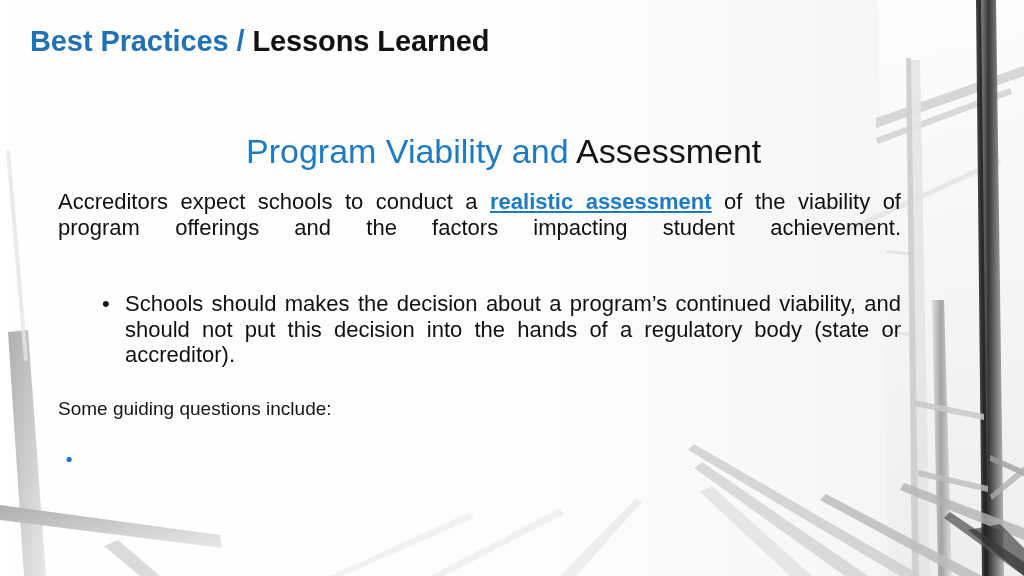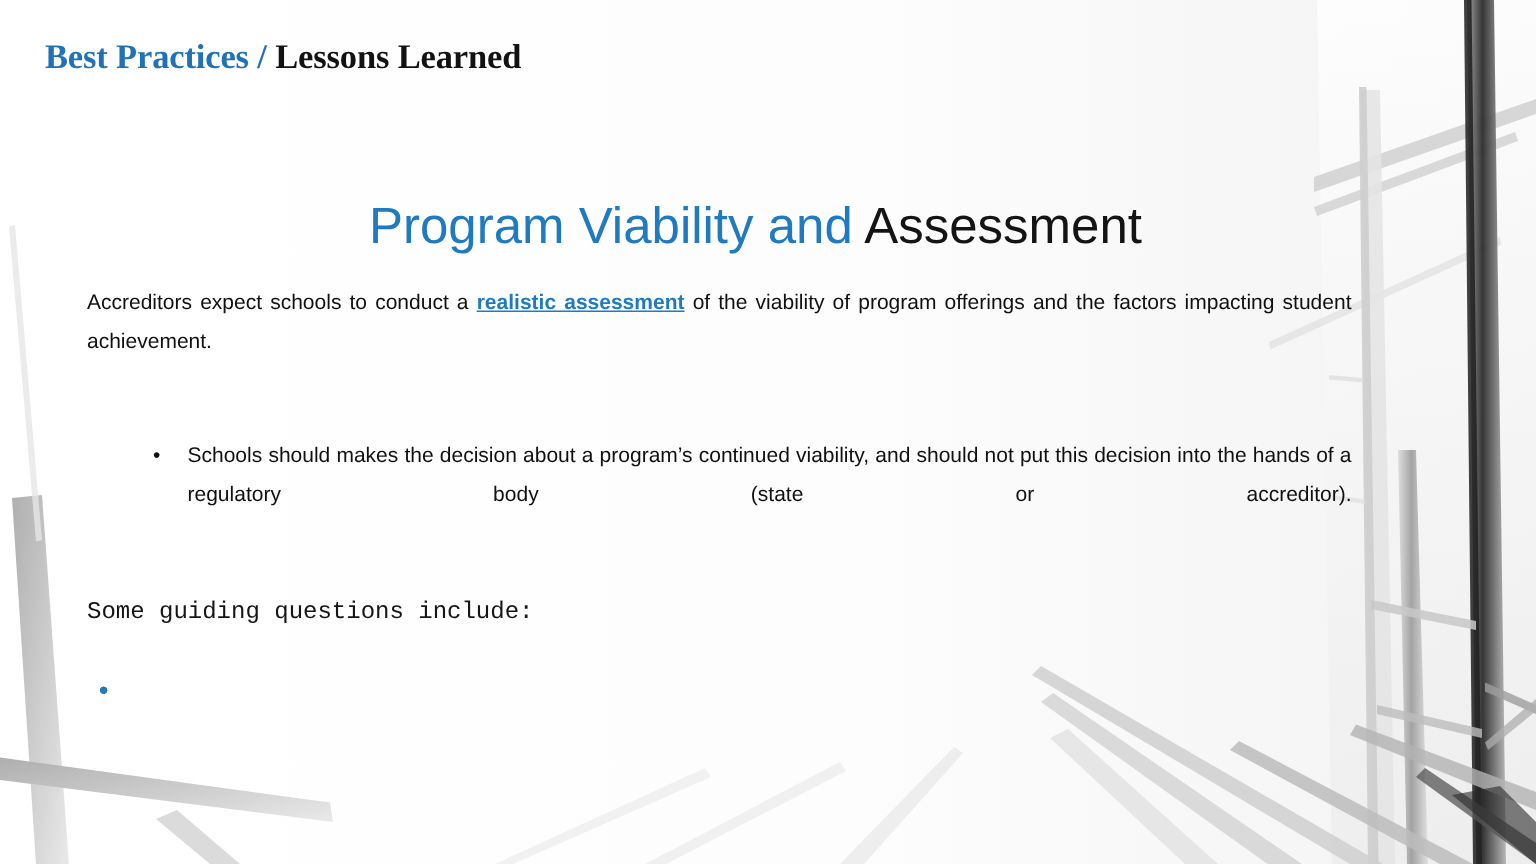--- a/index.html
+++ b/index.html
@@ -33,26 +33,25 @@
     z-index: 2;
     width: 1024px;
     height: 576px;
   }
 
   
   .slide-title {
     position: absolute;
     left: 30px;
     top: 24px;
-    font-size: 23px;
+    font-size: 29px;
     font-weight: bold;
     letter-spacing: -0.1px;
     white-space: nowrap;
     line-height: 1.2;
-    font-family: Liberation Serif, serif;
   }
   .slide-title .t-blue { color: #2171b5; }
   .slide-title .t-sep  { color: #2171b5; }
   .slide-title .t-dark { color: #121212; }
 
   
   .section-heading {
     position: absolute;
     left: 246px;
     top: 130px;
@@ -64,21 +63,21 @@
   .section-heading .h-blue { color: #1f7ac0; }
   .section-heading .h-dark { color: #141414; }
 
   
   .body-block {
     position: absolute;
     left: 58px;
     top: 189px;
     width: 843px;
     color: #101010;
-    font-size: 14px;
+    font-size: 22px;
     line-height: 25.5px;
   }
   .para {
     text-align: justify;
     text-justify: inter-word;
     margin: 0;
   }
   .para.lastline-left::after {
     content: "";
     display: inline-block;
@@ -109,25 +108,24 @@
     content: "";
     display: inline-block;
     width: 100%;
   }
 
   
   .guiding {
     position: absolute;
     left: 58px;
     top: 396px;
-    font-size: 16px;
+    font-size: 19px;
     color: #151515;
     line-height: 25px;
     white-space: nowrap;
-    font-family: Liberation Mono, monospace;
   }
 
   
   .q-list {
     position: absolute;
     left: 58px;
     top: 448px;
     width: 800px;
   }
   .q-item {

